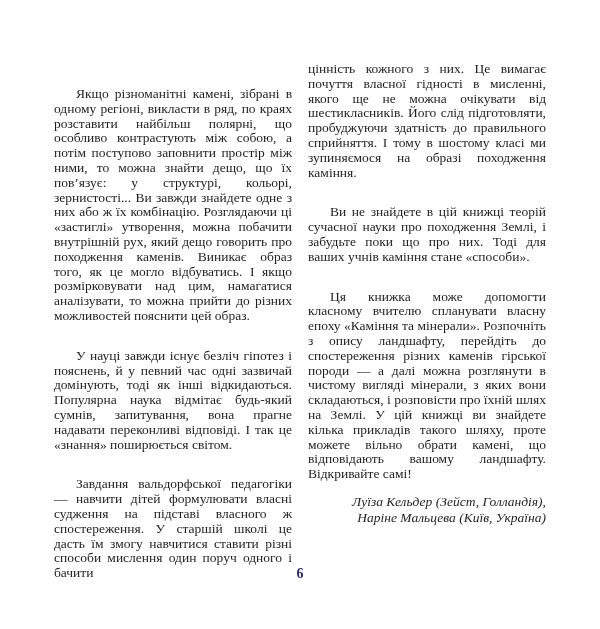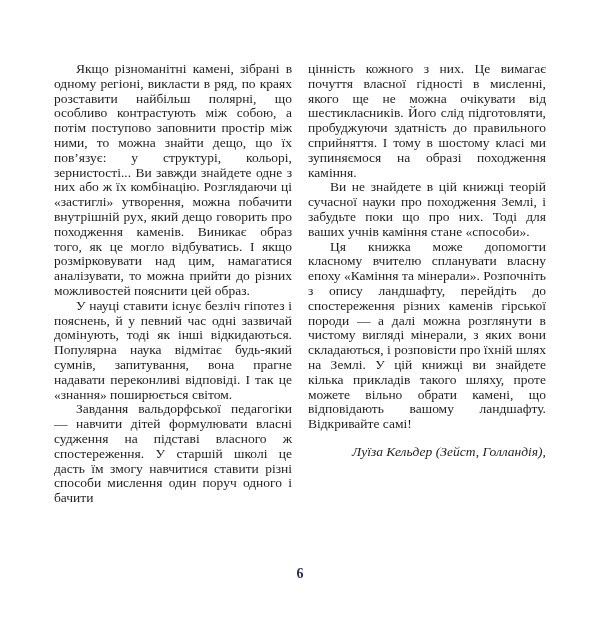--- a/index.html
+++ b/index.html
@@ -29,20 +29,21 @@
     font-size: 13.5px;
     line-height: 14.8px;
     text-align: justify;
     text-justify: inter-word;
   }
   .para {
     margin: 0;
   }
   .para.indent {
     text-indent: 22px;
+    margin-top: 25px;
   }
   .signature {
     margin-top: 12px;
     text-align: right;
     font-style: italic;
     font-size: 13.5px;
     line-height: 16.5px;
   }
   .page-number {
     position: absolute;
@@ -55,26 +56,27 @@
     color: #2e2a63;
   }
 </style>
 </head>
 <body>
 
 <div class="page">
   <div class="columns">
     <div class="col">
       <p class="para indent">Якщо різноманітні камені, зібрані в одному регіоні, викласти в ряд, по краях розставити найбільш полярні, що особливо контрастують між собою, а потім поступово заповнити простір між ними, то можна знайти дещо, що їх пов’язує: у структурі, кольорі, зернистості... Ви завжди знайдете одне з них або ж їх комбінацію. Розглядаючи ці «застиглі» утворення, можна побачити внутрішній рух, який дещо говорить про походження каменів. Виникає образ того, як це могло відбуватись. І якщо розмірковувати над цим, намагатися аналізувати, то можна прийти до різних можливостей пояснити цей образ.</p>
-      <p class="para indent">У науці ставити існує безліч гіпотез і пояснень, й у певний час одні зазвичай домінують, тоді як інші відкидаються. Популярна наука відмітає будь-який сумнів, запитування, вона прагне надавати переконливі відповіді. І так це «знання» поширюється світом.</p>
+      <p class="para indent">У науці завжди існує безліч гіпотез і пояснень, й у певний час одні зазвичай домінують, тоді як інші відкидаються. Популярна наука відмітає будь-який сумнів, запитування, вона прагне надавати переконливі відповіді. І так це «знання» поширюється світом.</p>
       <p class="para indent">Завдання вальдорфської педагогіки — навчити дітей формулювати власні судження на підставі власного ж спостереження. У старшій школі це дасть їм змогу навчитися ставити різні способи мислення один поруч одного і бачити</p>
     </div>
     <div class="col">
       <p class="para">цінність кожного з них. Це вимагає почуття власної гідності в мисленні, якого ще не можна очікувати від шестикласників. Його слід підготовляти, пробуджуючи здатність до правильного сприйняття. І тому в шостому класі ми зупиняємося на образі походження каміння.</p>
       <p class="para indent">Ви не знайдете в цій книжці теорій сучасної науки про походження Землі, і забудьте поки що про них. Тоді для ваших учнів каміння стане «способи».</p>
       <p class="para indent">Ця книжка може допомогти класному вчителю спланувати власну епоху «Каміння та мінерали». Розпочніть з опису ландшафту, перейдіть до спостереження різних каменів гірської породи — а далі можна розглянути в чистому вигляді мінерали, з яких вони складаються, і розповісти про їхній шлях на Землі. У цій книжці ви знайдете кілька прикладів такого шляху, проте можете вільно обрати камені, що відповідають вашому ландшафту. Відкривайте самі!</p>
       <div class="signature">
         <div>Луїза Кельдер (Зейст, Голландія),</div>
+        <div>Наріне Мальцева (Київ, Україна)</div>
       </div>
     </div>
   </div>
   <div class="page-number">6</div>
 </div>
 
 </body></html>

